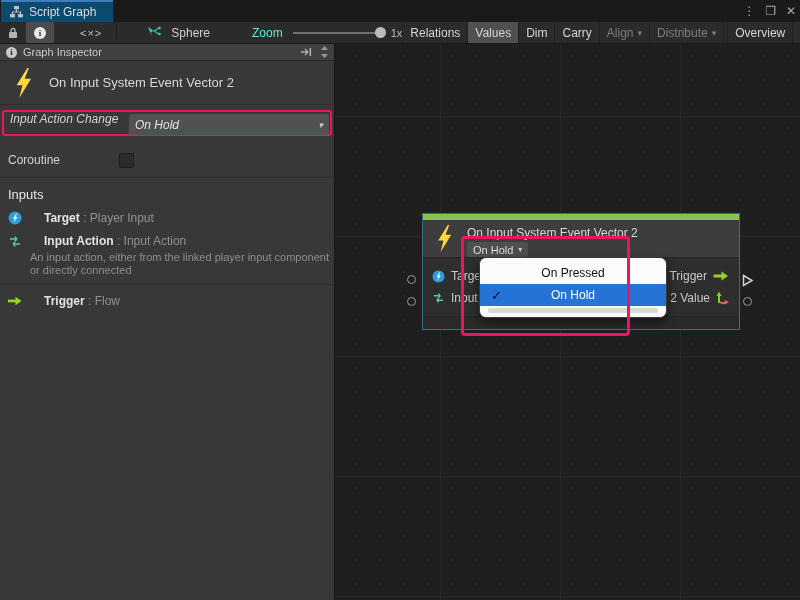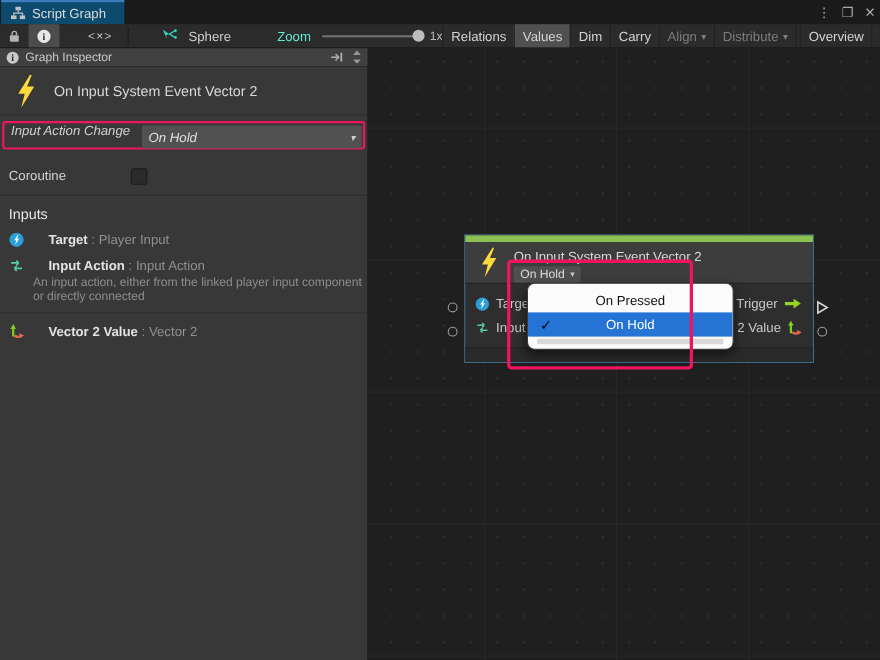--- a/index.html
+++ b/index.html
@@ -249,34 +249,32 @@
             <path d="M12 9 H5 M5 9 L7.2 6.8 M5 9 L7.2 11.2" stroke="#56C8A8" stroke-width="1.5" fill="none"></path>
           </svg>
       </span>
       <span><span class="pname">Input Action</span><span class="ptype">Input Action</span></span>
     </div>
     <div class="pdesc">An input action, either from the linked player input component or directly connected</div>
   </div>
 
   <div class="hdiv"></div>
 
-
   <div class="port-entry">
     <div class="port-line">
       <span class="pico">
-        <svg width="13" height="14" viewBox="0 0 13 14">
-            <path d="M3 12 V4" stroke="#7ED321" stroke-width="2"></path>
-            <path d="M0.5 5 L3 0.5 L5.5 5 Z" fill="#7ED321"></path>
-            <path d="M4 11 C6 12.5 8 12.5 9.5 11.5" stroke="#E8684A" stroke-width="2" fill="none"></path>
-            <path d="M8.5 9 L12.8 11 L9 13.5 Z" fill="#E8684A"></path>
+        <svg width="15" height="10" viewBox="0 0 15 10">
+            <path d="M0 5 H9" stroke="#97D323" stroke-width="3"></path>
+            <path d="M8 0.5 L14.5 5 L8 9.5 Z" fill="#97D323"></path>
           </svg>
       </span>
-      <span><span class="pname">Vector 2 Value</span><span class="ptype">Vector 2</span></span>
-    </div>
-  </div>
+      <span><span class="pname">Trigger</span><span class="ptype">Flow</span></span>
+    </div>
+  </div>
+
 </div>
 
 <div class="canvas">
 
   <div class="node">
     <div class="node-green"></div>
     <div class="node-header">
       <svg width="19" height="27" viewBox="0 0 17 28" style="position:absolute;left:11px;top:5px;">
         <path d="M13 0 L3 16 H8.5 L5.5 28 L16.5 10 H10.5 L14.5 0 Z" fill="#FFD83B"></path>
       </svg>

